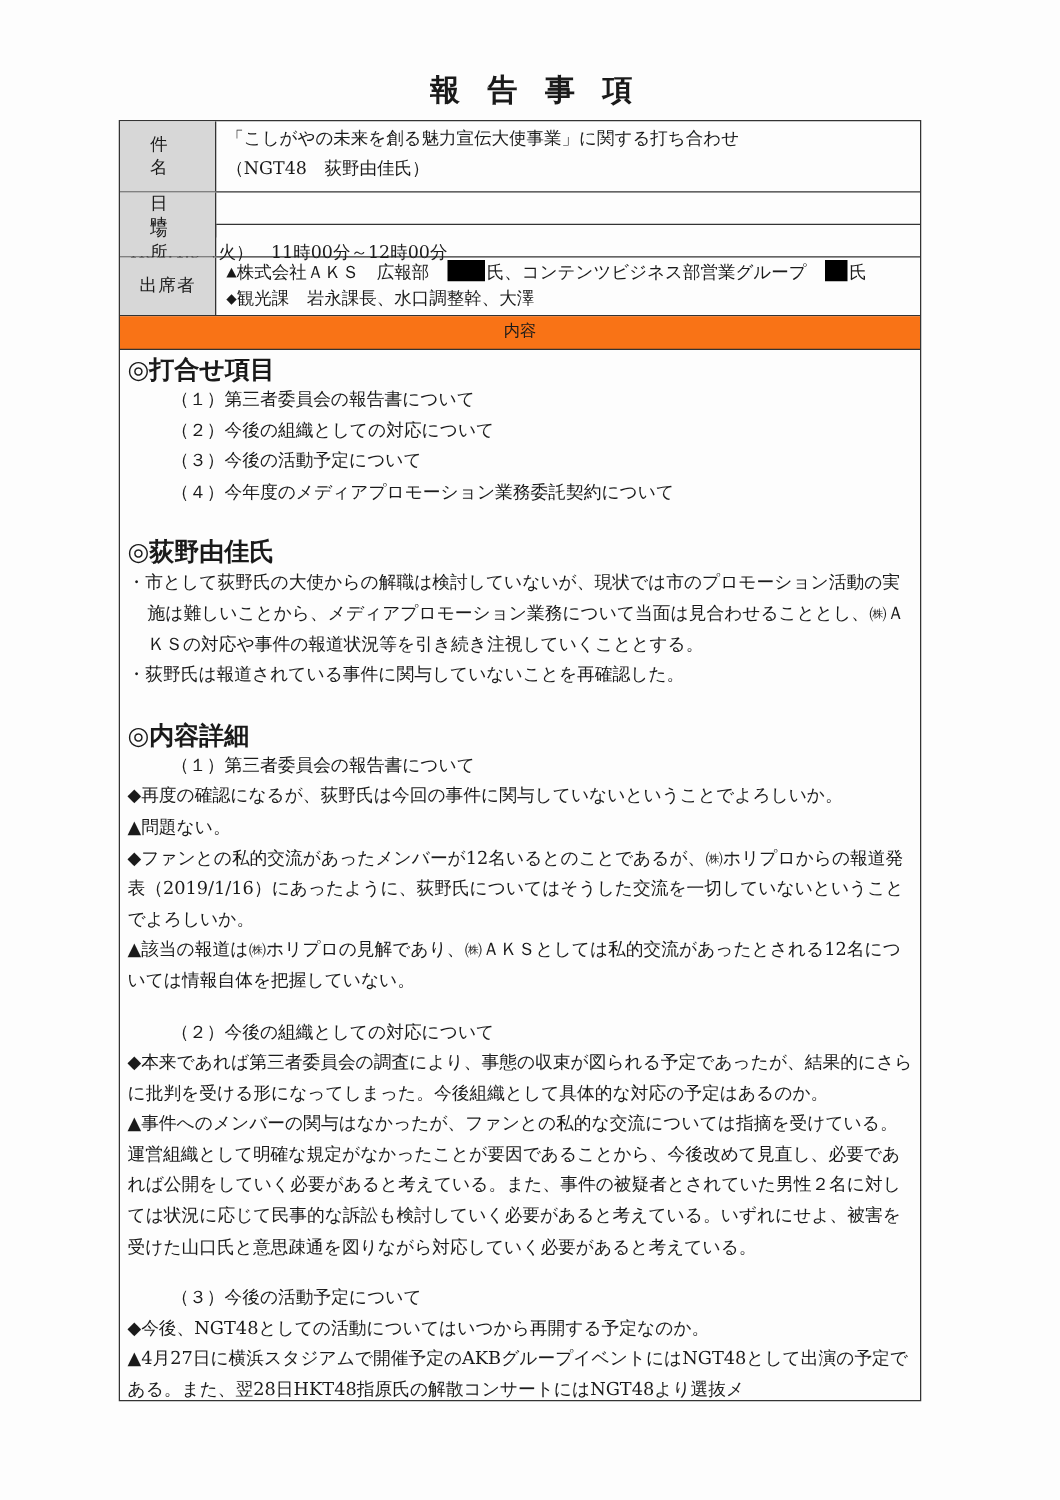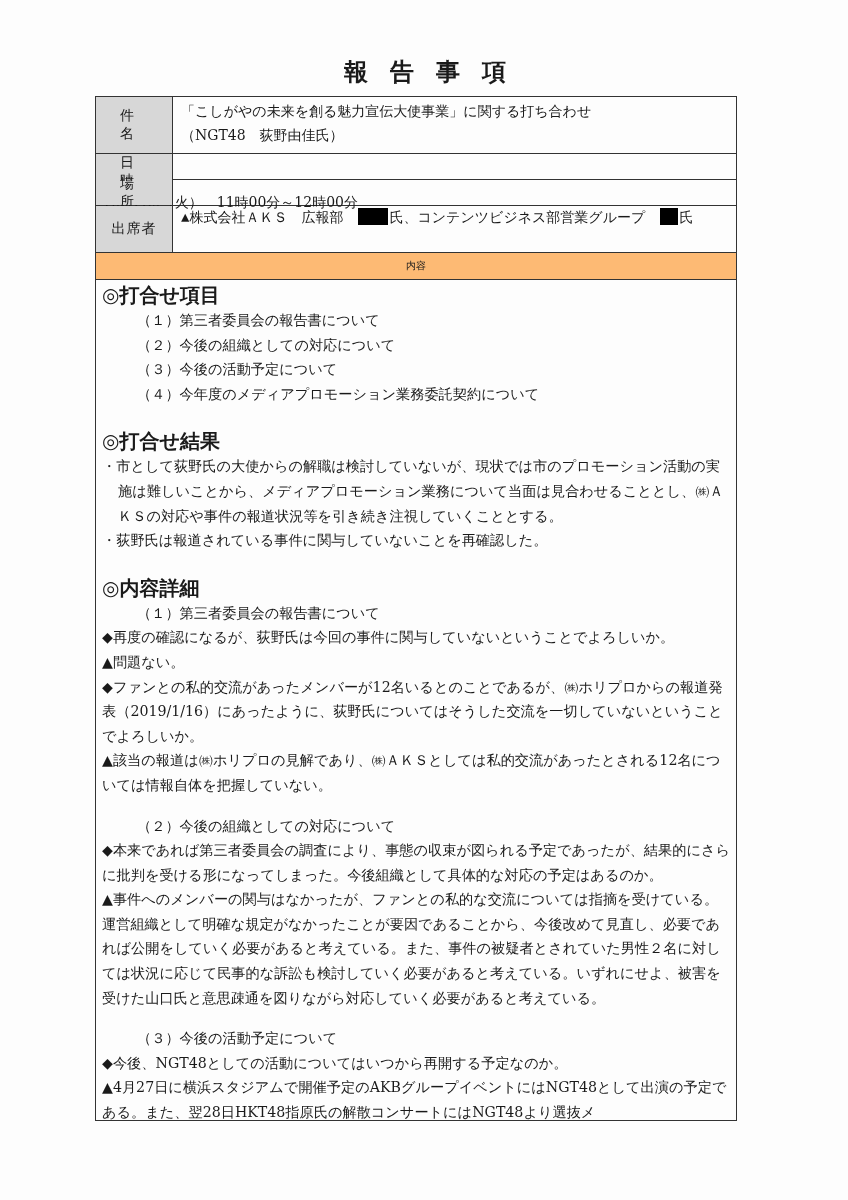--- a/index.html
+++ b/index.html
@@ -22,22 +22,22 @@
       width: 77px; flex: none; background: #d7d7d7; border-right: 1.5px solid #333;
       display: flex; align-items: center; justify-content: center;
       font-size: 14px; letter-spacing: 10px; padding-left: 24px; box-sizing: border-box;
     }
     .hdr .lab.tight { letter-spacing: 1px; padding-left: 0; }
     .hdr .val { flex: 1; padding: 2px 8px; font-size: 14px; line-height: 24px; }
     .r1 { height: 56px; } .r2 { height: 25px; flex-direction: column; } .r3 { height: 25px; } .r4 { height: 46px; font-family: Liberation Mono, monospace; }
     .r4 .val { line-height: 21px; }
     .redact { display: inline-block; background: #000; height: 17px; vertical-align: -3px; margin: 0 1px; }
     .content-head {
-      height: 26px; background: #fdba74; border-bottom: 1.5px solid #333;
-      text-align: center; font-size: 10px; line-height: 26px;
+      height: 26px; background: #f97316; border-bottom: 1.5px solid #333;
+      text-align: center; font-size: 13px; line-height: 26px;
     }
     .body { padding: 2px 6px 0 6px; font-size: 14.2px; line-height: 24.6px; }
     .sec {
       font-family: "DejaVu Sans", "Liberation Sans", sans-serif;
       font-weight: bold; font-size: 20px; line-height: 26px;
     }
     .item { padding-left: 4px; margin-left: 31px; }
     .bullet { padding-left: 16px; text-indent: -16px; }
     .para { }
     .gap { height: 22px; }
@@ -64,34 +64,35 @@
   </div>
 
   <div class="hdr r3">
     <div class="lab">場 所</div>
   </div>
 
   <div class="hdr r4">
     <div class="lab tight">出席者</div>
     <div class="val">
       <div><span>▲株式会社ＡＫＳ　広報部　</span><span class="redact" style="width:30px"></span><span>氏、コンテンツビジネス部営業グループ　</span><span class="redact" style="width:18px"></span><span>氏</span></div>
+      <div>◆観光課　岩永課長、水口調整幹、大澤</div>
     </div>
   </div>
 
   <div class="content-head">内容</div>
 
   <div class="body">
     <div class="sec">◎打合せ項目</div>
     <div class="item">（１）第三者委員会の報告書について</div>
     <div class="item">（２）今後の組織としての対応について</div>
     <div class="item">（３）今後の活動予定について</div>
     <div class="item">（４）今年度のメディアプロモーション業務委託契約について</div>
     <div class="gap"></div>
 
-    <div class="sec">◎打合せ結果</div>
+    <div class="sec">◎荻野由佳氏</div>
     <div class="bullet">・市として荻野氏の大使からの解職は検討していないが、現状では市のプロモーション活動の実施は難しいことから、メディアプロモーション業務について当面は見合わせることとし、㈱ＡＫＳの対応や事件の報道状況等を引き続き注視していくこととする。</div>
     <div class="bullet">・荻野氏は報道されている事件に関与していないことを再確認した。</div>
     <div class="gap"></div>
 
     <div class="sec">◎内容詳細</div>
     <div class="item">（１）第三者委員会の報告書について</div>
     <div class="para">◆再度の確認になるが、荻野氏は今回の事件に関与していないということでよろしいか。</div>
     <div class="para">▲問題ない。</div>
     <div class="para">◆ファンとの私的交流があったメンバーが12名いるとのことであるが、㈱ホリプロからの報道発表（2019/1/16）にあったように、荻野氏についてはそうした交流を一切していないということでよろしいか。</div>
     <div class="para">▲該当の報道は㈱ホリプロの見解であり、㈱ＡＫＳとしては私的交流があったとされる12名については情報自体を把握していない。</div>

